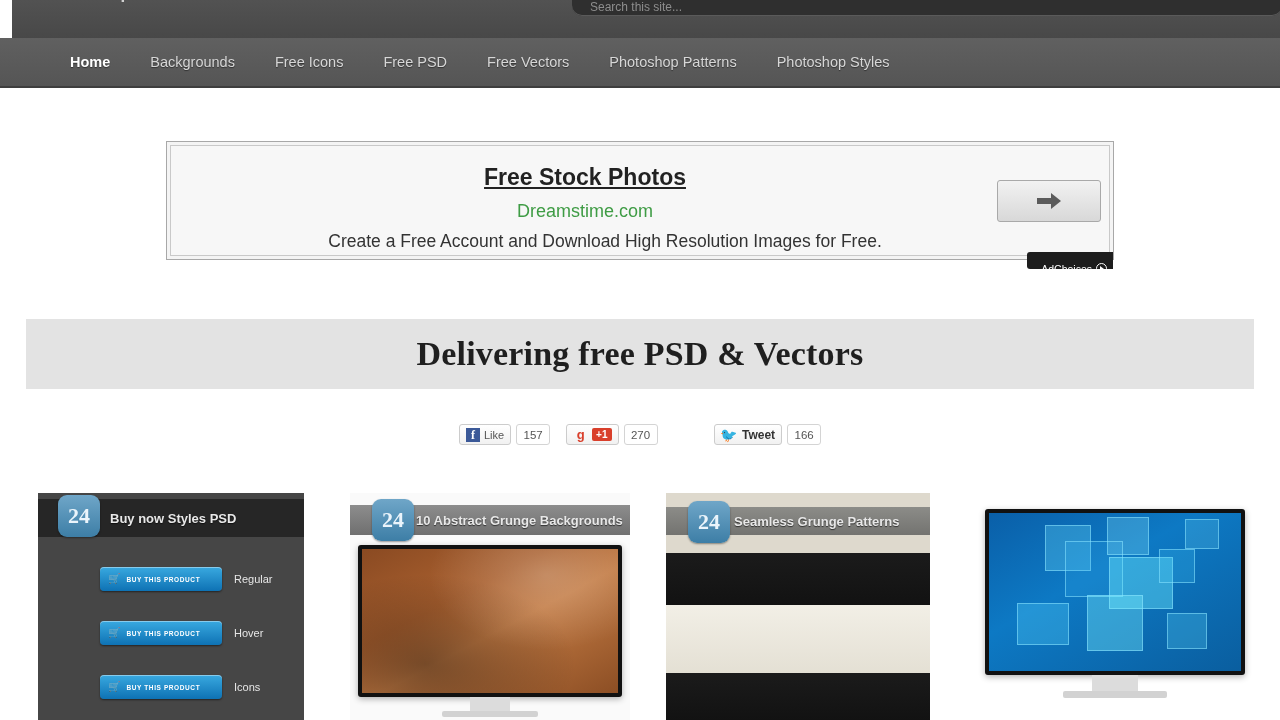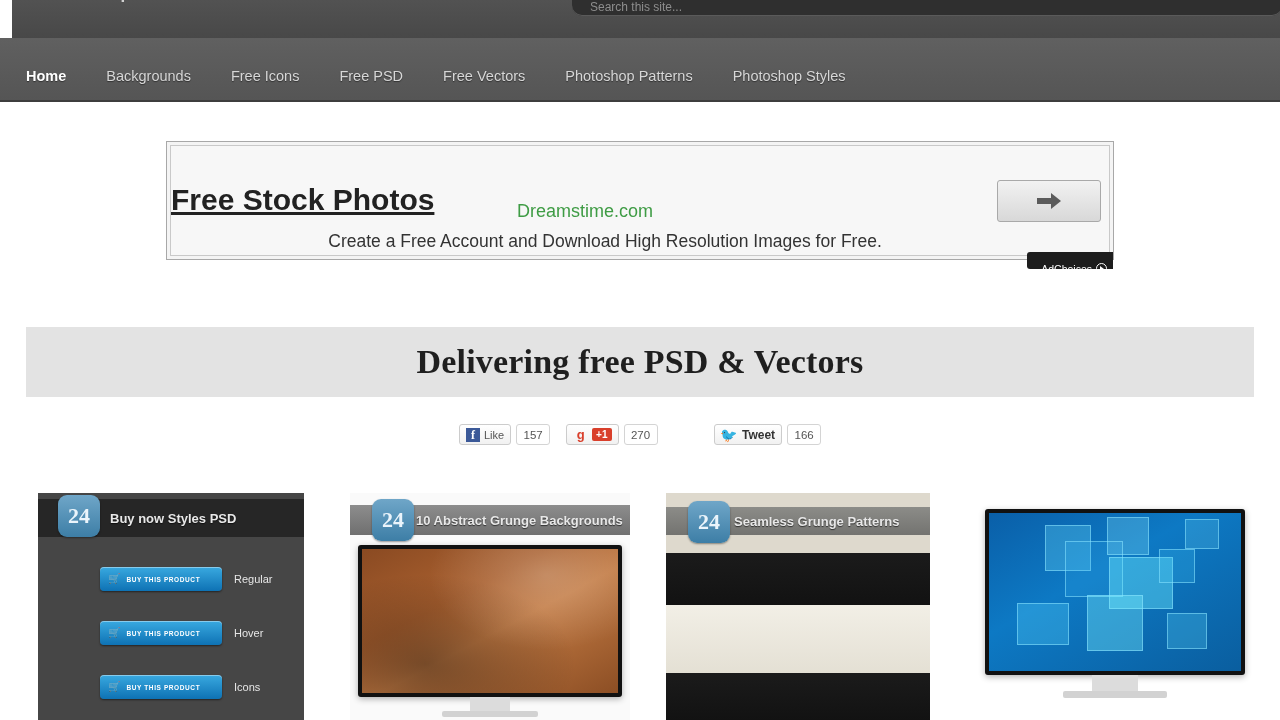--- a/index.html
+++ b/index.html
@@ -32,25 +32,25 @@
     box-shadow: inset 0 -1px 0 #5a5a5a;
   }
   .search-stub-input {
     position: absolute; left: 18px; top: 26px;
     color: #8d8d8d; font-size: 12px; white-space: nowrap; overflow: hidden;
   }
 
   
   .navbar {
     position: absolute; left: 0; top: 38px;
-    width: 1280px; height: 64px;
+    width: 1280px; height: 50px;
     background: #5a5a5a;
     background-image: linear-gradient(180deg, #606060 0%, #555555 100%);
     border-bottom: 2px solid #3e3e3e;
-    display: flex; align-items: flex-end;
+    display: flex; align-items: flex-start; padding-left: 44px;
   }
   .nav-item {
     color: #d7d7d7;
     font-size: 14.5px;
     padding: 0 20px;
     line-height: 48px;
     white-space: nowrap;
     cursor: pointer;
     text-shadow: 0 1px 1px rgba(0,0,0,.45);
   }
@@ -66,25 +66,25 @@
     padding: 3px;
   }
   .ad-inner {
     position: relative;
     width: 100%; height: 100%;
     border: 1px solid #c9c9c9;
     background: #f7f7f7;
   }
   .ad-title {
     position: absolute; left: 0; right: 0; top: 18px;
-    font-size: 30px; font-weight: bold; color: #222;
+    text-align: center;
+    font-size: 23px; font-weight: bold; color: #222;
     text-decoration: underline;
     padding-right: 110px;
     cursor: pointer;
-    margin-top: 19px;
   }
   .ad-url {
     position: absolute; left: 0; right: 0; top: 55px;
     text-align: center;
     font-size: 18px; color: #3f9c45;
     padding-right: 110px;
   }
   .ad-desc {
     position: absolute; left: 0; right: 0; top: 85px;
     text-align: center;
@@ -121,21 +121,21 @@
     display: block;
     width: 0; height: 0;
     border-left: 4px solid #fff;
     border-top: 3px solid transparent;
     border-bottom: 3px solid transparent;
     margin-left: 1px;
   }
 
   
   .section-banner {
-    position: absolute; left: 26px; top: 327px;
+    position: absolute; left: 26px; top: 319px;
     width: 1228px; height: 70px;
     background: #e3e3e3;
     display: flex; align-items: center; justify-content: center;
   }
   .section-banner h1 {
     font-family: "Liberation Serif", serif;
     font-size: 34px;
     font-weight: bold;
     color: #1f1f1f;
     letter-spacing: .2px;

